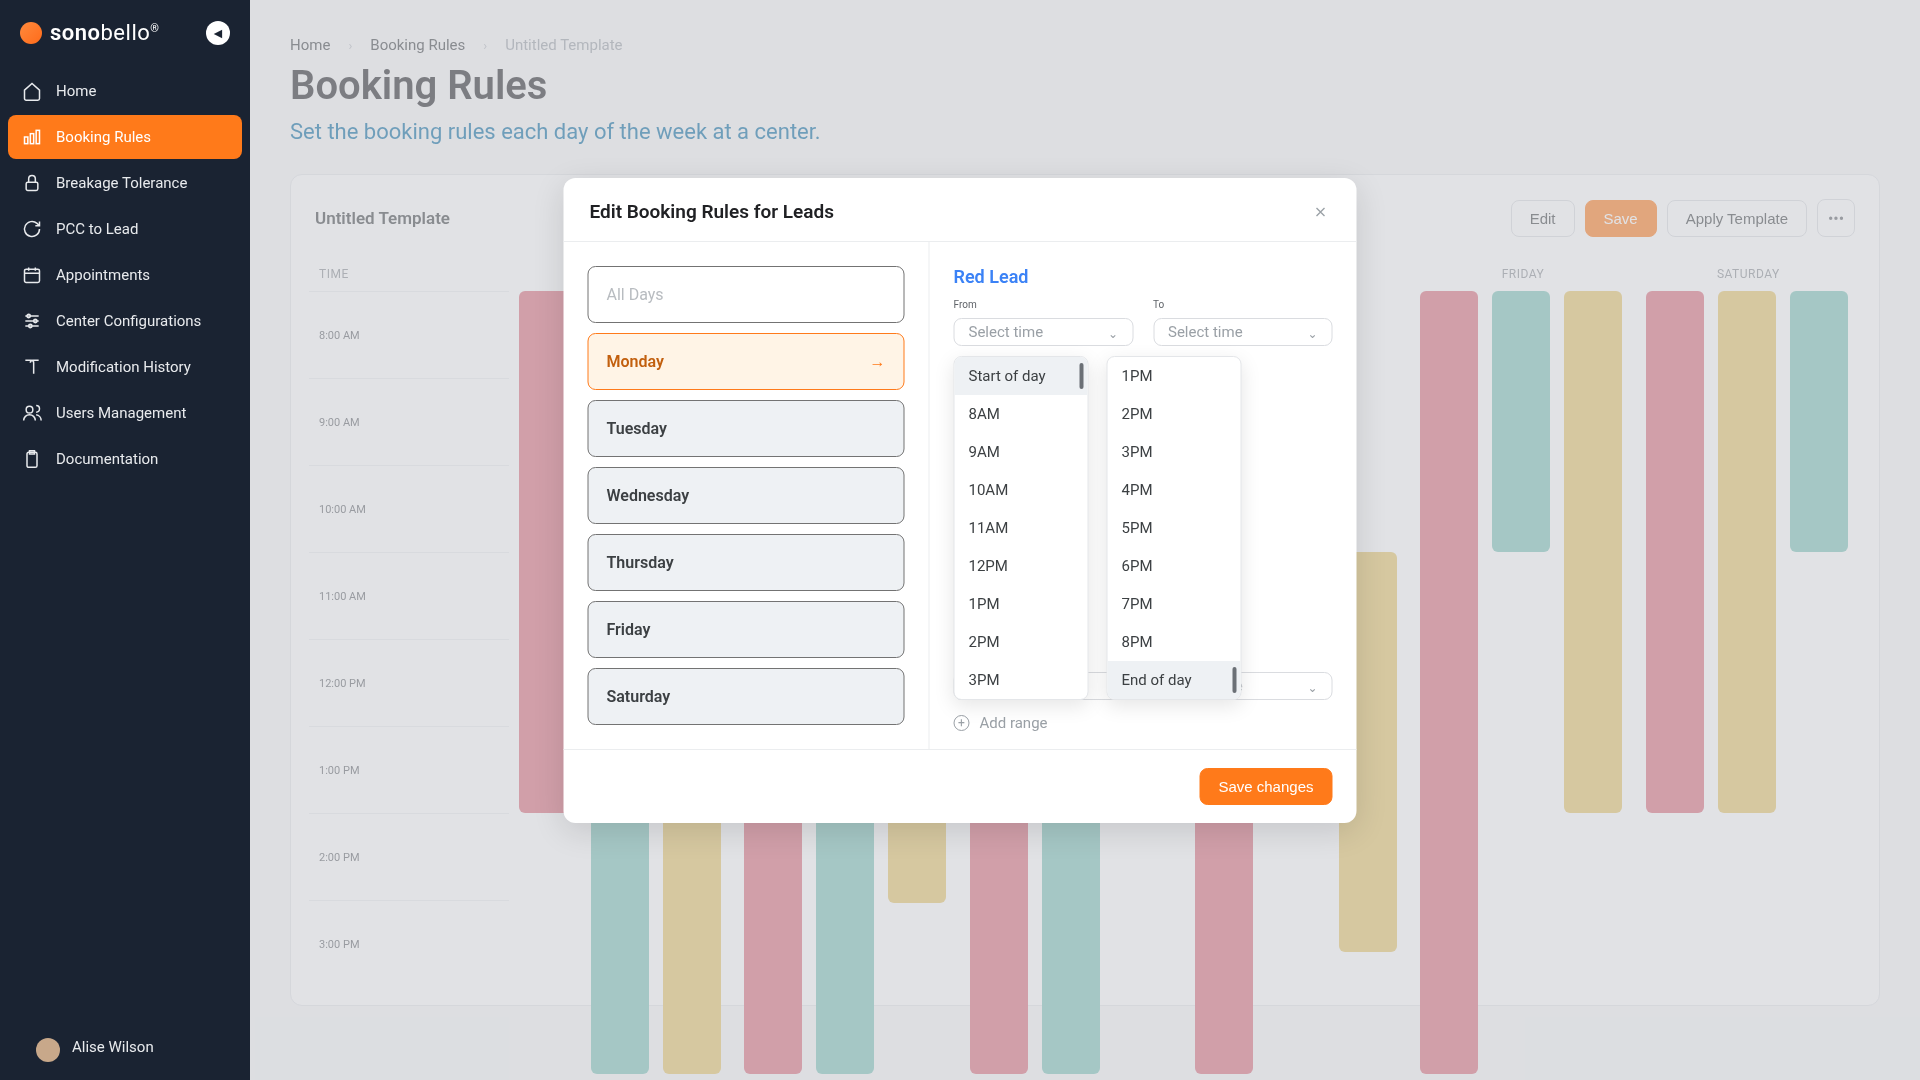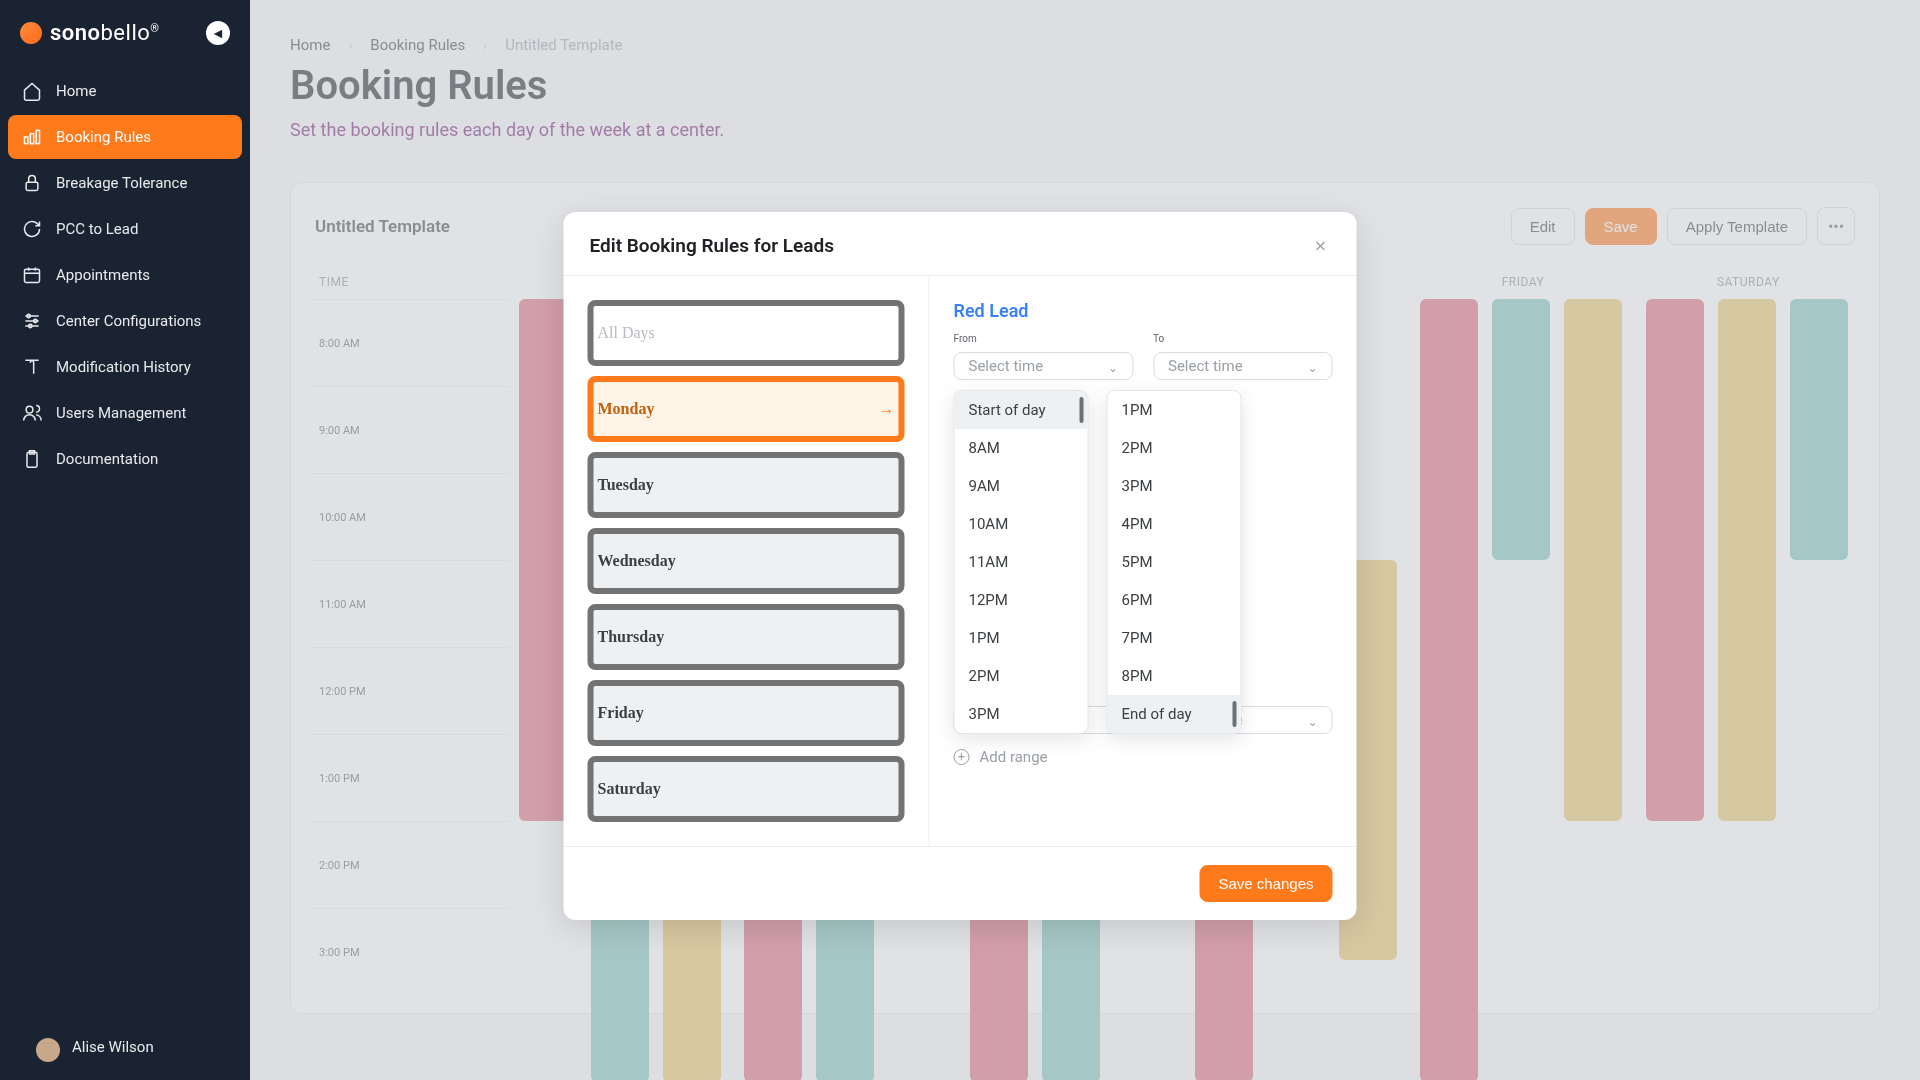--- a/index.html
+++ b/index.html
@@ -85,21 +85,21 @@
       align-items: center;
       gap: 18px;
       font-size: 15px;
       color: #70757a;
       margin-bottom: 8px;
     }
     .breadcrumb .crumb { cursor: pointer; color: #3c4043; }
     .breadcrumb .crumb.muted { color: #9aa0a6; cursor: default; }
     .breadcrumb .chev { color: #b8bcc0; font-size: 13px; }
     .page-title { font-size: 40px; font-weight: 600; color: #202124; margin-bottom: 10px; }
-    .page-sub { font-size: 18px; color: #701a75; margin-bottom: 42px; }
+    .page-sub { font-size: 22px; color: #0369a1; margin-bottom: 30px; }
 
     .panel {
       background: #fff;
       border: 1px solid #e4e6e9;
       border-radius: 12px;
       padding: 18px;
     }
     .panel-header {
       display: flex;
       justify-content: space-between;
@@ -165,21 +165,21 @@
     .bar.yellow { background: #e6c566; }
 
     
     .overlay {
       position: absolute;
       left: 250px; right: 0; top: 0; bottom: 0;
       background: rgba(200, 203, 207, 0.55);
     }
     .modal {
       position: absolute;
-      top: 212px;
+      top: 178px;
       left: 50%;
       transform: translateX(-50%);
       width: 793px;
       background: #fff;
       border-radius: 12px;
       box-shadow: 0 8px 32px rgba(0,0,0,0.12);
     }
     .modal-head {
       display: flex;
       justify-content: space-between;
@@ -192,32 +192,31 @@
     .modal-body { display: flex; }
     .mcol-left {
       width: 366px;
       padding: 24px;
       border-right: 1px solid #ebedef;
     }
     .mcol-right { flex: 1; padding: 24px 24px 16px; position: relative; }
 
     .day-pills { display: flex; flex-direction: column; gap: 10px; }
     .pill {
-      border: 6px solid #737373;
+      border: 1px solid #737373;
       background: #eef1f4;
       border-radius: 8px;
-      padding: 18px 4px;
+      padding: 18px 18px;
       font-size: 16px;
       font-weight: 600;
       color: #3c4043;
       cursor: pointer;
       display: flex;
       justify-content: space-between;
       align-items: center;
-      font-family: Liberation Serif, serif;
     }
     .pill.ghost { background: #fff; color: #b8bcc0; font-weight: 400; }
     .pill.selected { background: #fff4e6; border-color: #ff7a1a; color: #c25f0e; }
     .pill .arrow { color: #ff7a1a; font-size: 16px; }
 
     .lead-title { font-size: 18px; font-weight: 600; color: #3b82f6; margin-bottom: 12px; }
     .label { font-size: 10px; color: #5f6368; margin-bottom: 8px; }
     .selects-row { display: flex; gap: 20px; }
     .sel-col { flex: 1; }
     .select-box {

